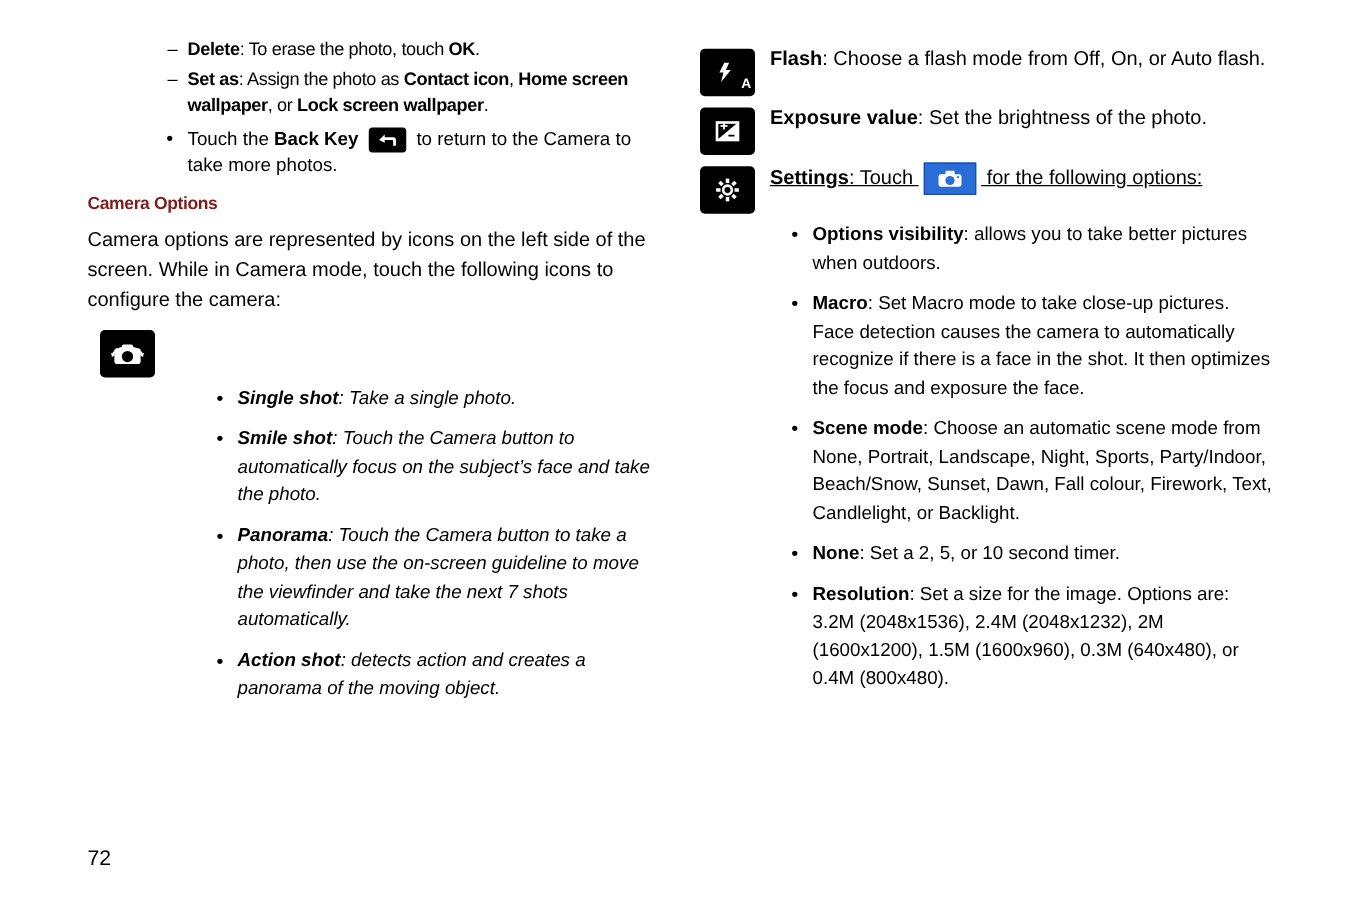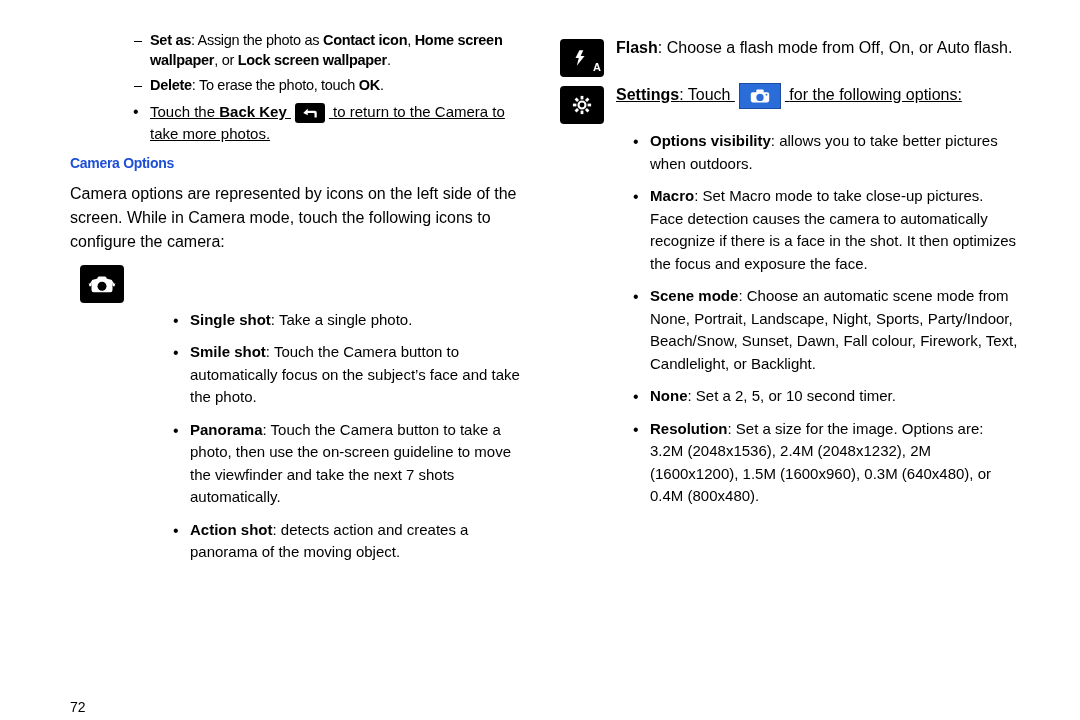--- a/index.html
+++ b/index.html
@@ -29,34 +29,34 @@
   .col.left { padding-left: 50px; padding-right: 10px; }
   .col.right { padding-left: 20px; padding-right: 40px; }
 
   .dash-list { padding-left: 80px; margin: 0 0 6px 0; }
   .dash-list li { list-style: none; position: relative; margin-bottom: 4px; font-size: 14.5px; }
   .dash-list li::before {
     content: "–"; position: absolute; left: -16px; top: 0;
   }
   .narrow { letter-spacing: -0.3px; font-stretch: condensed; }
 
-  .bullet-list { padding-left: 80px; margin: 2px 0 8px 0; text-decoration: underline; }
+  .bullet-list { padding-left: 80px; margin: 2px 0 8px 0; }
   .bullet-list li { list-style: none; position: relative; margin-bottom: 4px; font-size: 15px; }
   .bullet-list li::before {
     content: "•"; position: absolute; left: -17px; top: 0; font-size: 16px;
   }
 
   .sub-bullet-list { padding-left: 30px; margin: 6px 0 10px 0; }
   .sub-bullet-list li { list-style: none; position: relative; margin-bottom: 10px; font-size: 15px; line-height: 1.5; }
   .sub-bullet-list li::before {
     content: "•"; position: absolute; left: -17px; top: 0; font-size: 16px;
   }
 
   .section-head {
-    color: #1d4ed8;
+    color: #7f1d1d;
     font-weight: bold;
     font-size: 14px;
     margin: 10px 0 8px 0;
     letter-spacing: -0.3px;
   }
 
   .para {
     margin: 4px 0 8px 0;
     font-size: 16px;
     line-height: 1.5;
@@ -105,40 +105,40 @@
     border: 1px solid #1a4da0;
     align-items: center;
     justify-content: center;
     margin: 0 4px;
   }
   .inline-cam svg { width: 22px; height: 16px; fill: #fff; }
 
   .pagenum {
     position: absolute;
     left: 70px;
-    bottom: 2px;
-    font-size: 14px;
+    bottom: 21px;
+    font-size: 17px;
   }
 
   
   .icon-box svg { fill: #fff; }
 </style>
 </head>
 <body>
 
 <div class="page">
 
   <div class="col left">
 
     <ul class="dash-list narrow">
       <li>
-        <b>Set as</b><span>: Assign the photo as </span><b>Contact icon</b><span>, </span><b>Home screen wallpaper</b><span>, or </span><b>Lock screen wallpaper</b><span>.</span>
+        <b>Delete</b><span>: To erase the photo, touch </span><b>OK</b><span>.</span>
       </li>
       <li>
-        <b>Delete</b><span>: To erase the photo, touch </span><b>OK</b><span>.</span>
+        <b>Set as</b><span>: Assign the photo as </span><b>Contact icon</b><span>, </span><b>Home screen wallpaper</b><span>, or </span><b>Lock screen wallpaper</b><span>.</span>
       </li>
     </ul>
 
     <ul class="bullet-list" style="padding-left:80px;">
       <li style="font-size:15px;">
         <span>Touch the </span><b>Back Key </b>
         <span class="inline-icon">
           <svg viewBox="0 0 24 16">
               <path d="M3 8 L9 2 L9 5 L18 5 C20 5 21 6 21 8 L21 14 L18 14 L18 9 C18 8.5 17.5 8 17 8 L9 8 L9 11 Z"></path>
             </svg>
@@ -159,21 +159,21 @@
           <circle cx="20" cy="18" r="6" fill="#000"></circle>
           <path d="M4 18 A16 10 0 0 1 20 8" fill="none" stroke="#fff" stroke-width="2"></path>
           <path d="M36 18 A16 10 0 0 0 20 8" fill="none" stroke="#fff" stroke-width="2"></path>
           <polygon points="4,18 2,14 7,16" fill="#fff"></polygon>
           <polygon points="36,18 38,14 33,16" fill="#fff"></polygon>
         </svg>
       </div>
     </div>
 
 
-    <ul class="sub-bullet-list" style="margin-left:90px;">
+    <ul class="sub-bullet-list" style="margin-left:90px;font-style:italic;">
       <li><b>Single shot</b><span>: Take a single photo.</span></li>
       <li><b>Smile shot</b><span>: Touch the Camera button to automatically focus on the subject’s face and take the photo.</span></li>
       <li><b>Panorama</b><span>: Touch the Camera button to take a photo, then use the on-screen guideline to move the viewfinder and take the next 7 shots automatically.</span></li>
       <li><b>Action shot</b><span>: detects action and creates a panorama of the moving object.</span></li>
     </ul>
 
     <div class="pagenum">72</div>
   </div>
 
   <div class="col right">
@@ -183,20 +183,34 @@
         <svg viewBox="0 0 40 30" width="26" height="22">
           <polygon points="16,3 10,15 15,15 12,27 24,12 18,12 22,3" fill="#fff"></polygon>
         </svg>
         <span style="position:absolute; right:3px; bottom:2px; color:#fff; font-size:11px; font-weight:bold;">A</span>
       </div>
       <div class="desc">
         <b>Flash</b><span>: Choose a flash mode from Off, On, or Auto flash.</span>
       </div>
     </div>
 
+    <div class="icon-row" style="margin-left:0;">
+      <div class="icon-box">
+        <svg viewBox="0 0 40 30" width="28" height="22">
+          <rect x="8" y="5" width="24" height="20" fill="none" stroke="#fff" stroke-width="3"></rect>
+          <polygon points="8,25 32,5 32,25" fill="#fff"></polygon>
+          <rect x="12" y="8" width="8" height="2" fill="#fff"></rect>
+          <rect x="15" y="5" width="2" height="8" fill="#fff"></rect>
+          <rect x="21" y="19" width="7" height="2" fill="#000"></rect>
+        </svg>
+      </div>
+      <div class="desc">
+        <b>Exposure value</b><span>: Set the brightness of the photo.</span>
+      </div>
+    </div>
 
     <div class="icon-row" style="margin-left:0;text-decoration:underline;">
       <div class="icon-box">
         <svg viewBox="0 0 40 30" width="28" height="22">
           <g fill="#fff">
             <circle cx="20" cy="15" r="5" fill="#000" stroke="#fff" stroke-width="3"></circle>
             <g transform="translate(20,15)">
               <rect x="-2" y="-13" width="4" height="5"></rect>
               <rect x="-2" y="8" width="4" height="5"></rect>
               <rect x="-13" y="-2" width="5" height="4"></rect>

